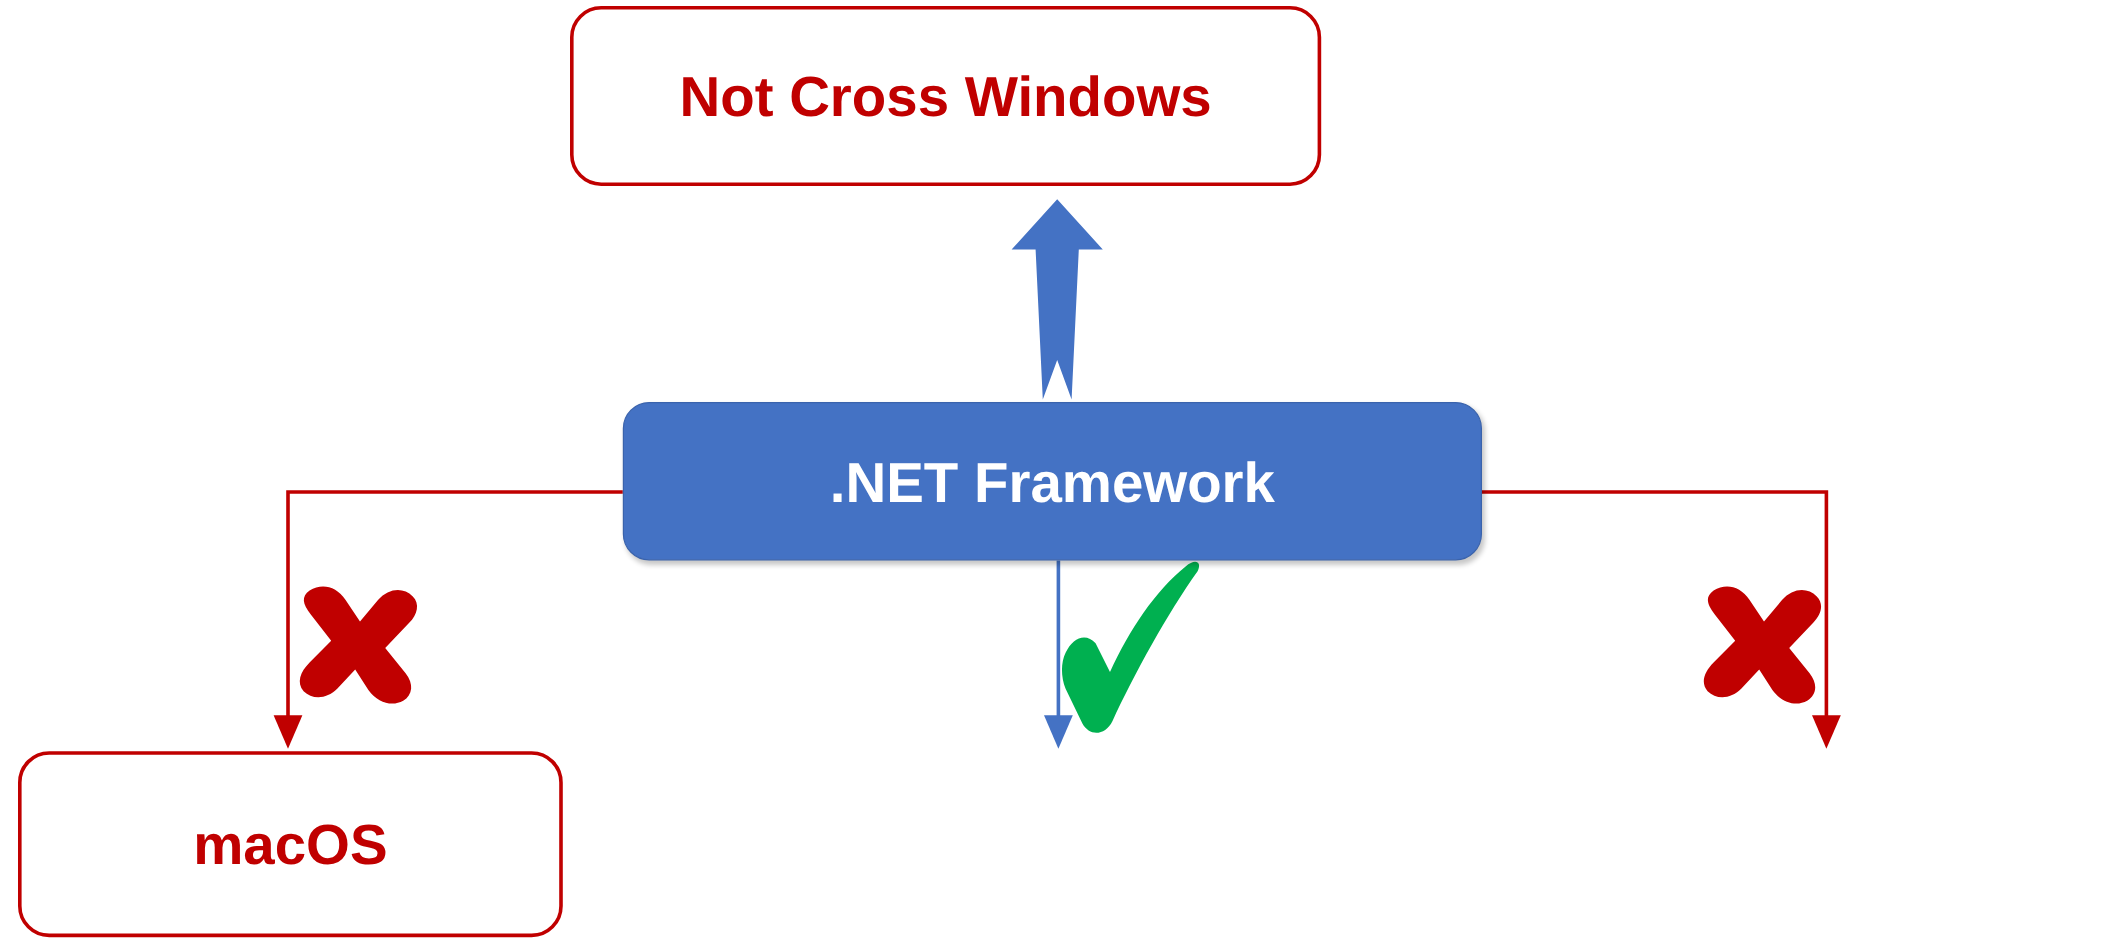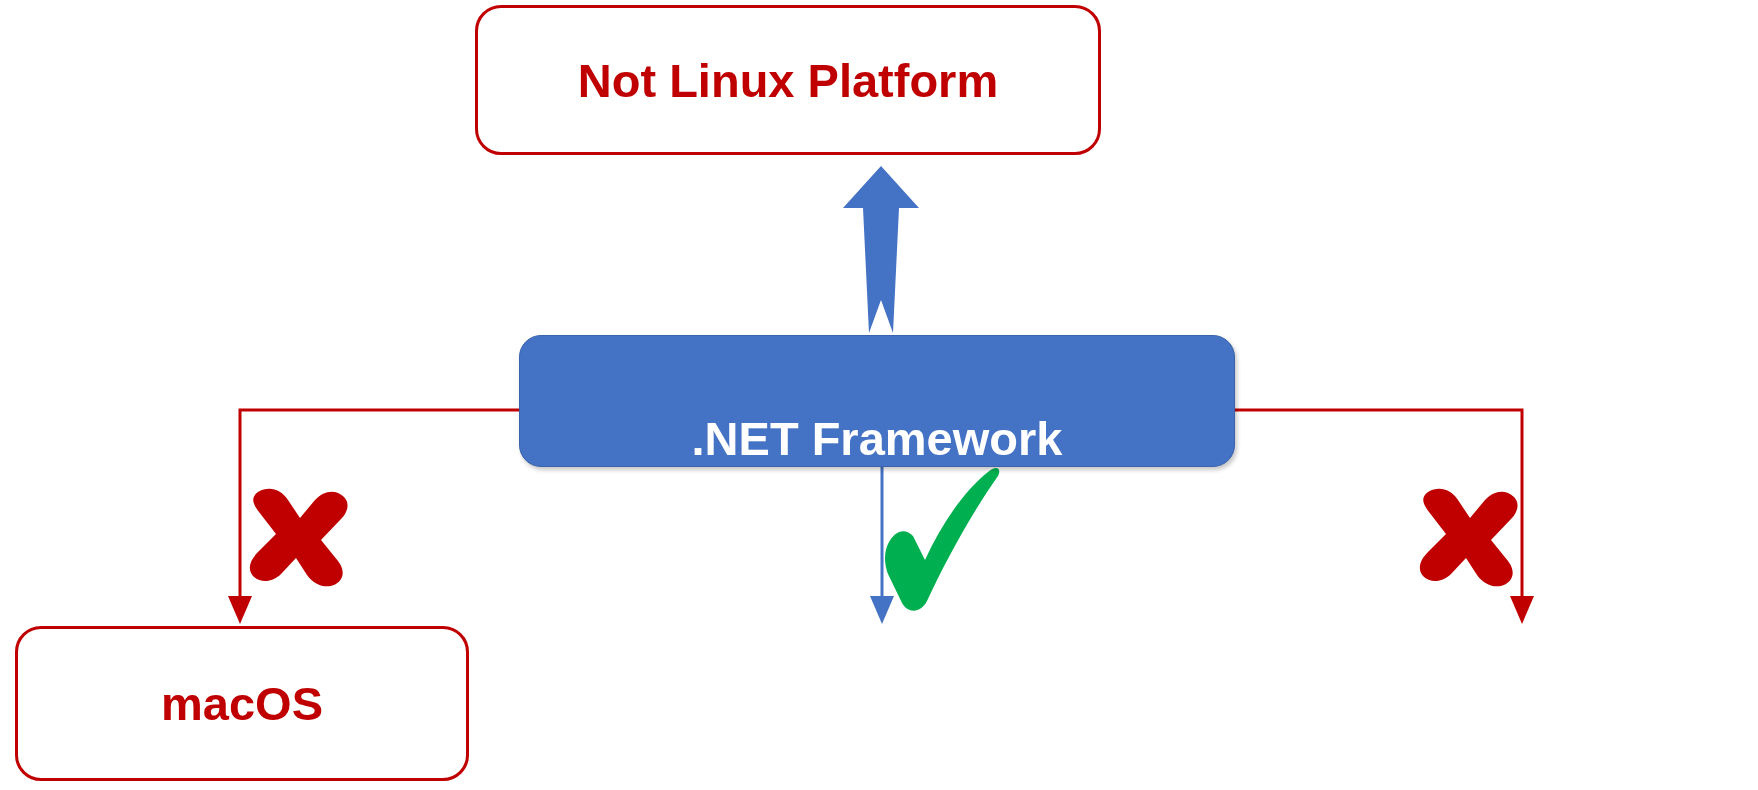--- a/index.html
+++ b/index.html
@@ -44,21 +44,20 @@
     width: 626px;
     height: 150px;
     font-size: 47px;
   }
   #node-dotnet-framework {
     left: 519px;
     top: 335px;
     width: 716px;
     height: 132px;
     font-size: 47px;
-    align-items: flex-end;
   }
   #node-macos {
     left: 15px;
     top: 626px;
     width: 454px;
     height: 155px;
     font-size: 47px;
   }
   #node-windows {
     left: 530px;
@@ -124,21 +123,21 @@
     </g>
 
     <g>
       <path d="M 888,544 C 894,531 905,527 913,536 L 925,560 C 941,525 963,492 988,472
                C 996,465 1002,468 998,476 C 973,511 945,562 927,601
                C 921,613 908,614 902,603 L 888,574 C 884,564 884,552 888,544 Z" fill="#00B050"></path>
     </g>
   </svg>
 
   <div class="node node-outline" id="node-not-cross-platform">
-    <span>Not Linux Platform</span>
+    <span>Not Cross Windows</span>
   </div>
 
   <div class="node node-filled" id="node-dotnet-framework">
     <span>.NET Framework</span>
   </div>
 
   <div class="node node-outline" id="node-macos">
     <span>macOS</span>
   </div>
 

